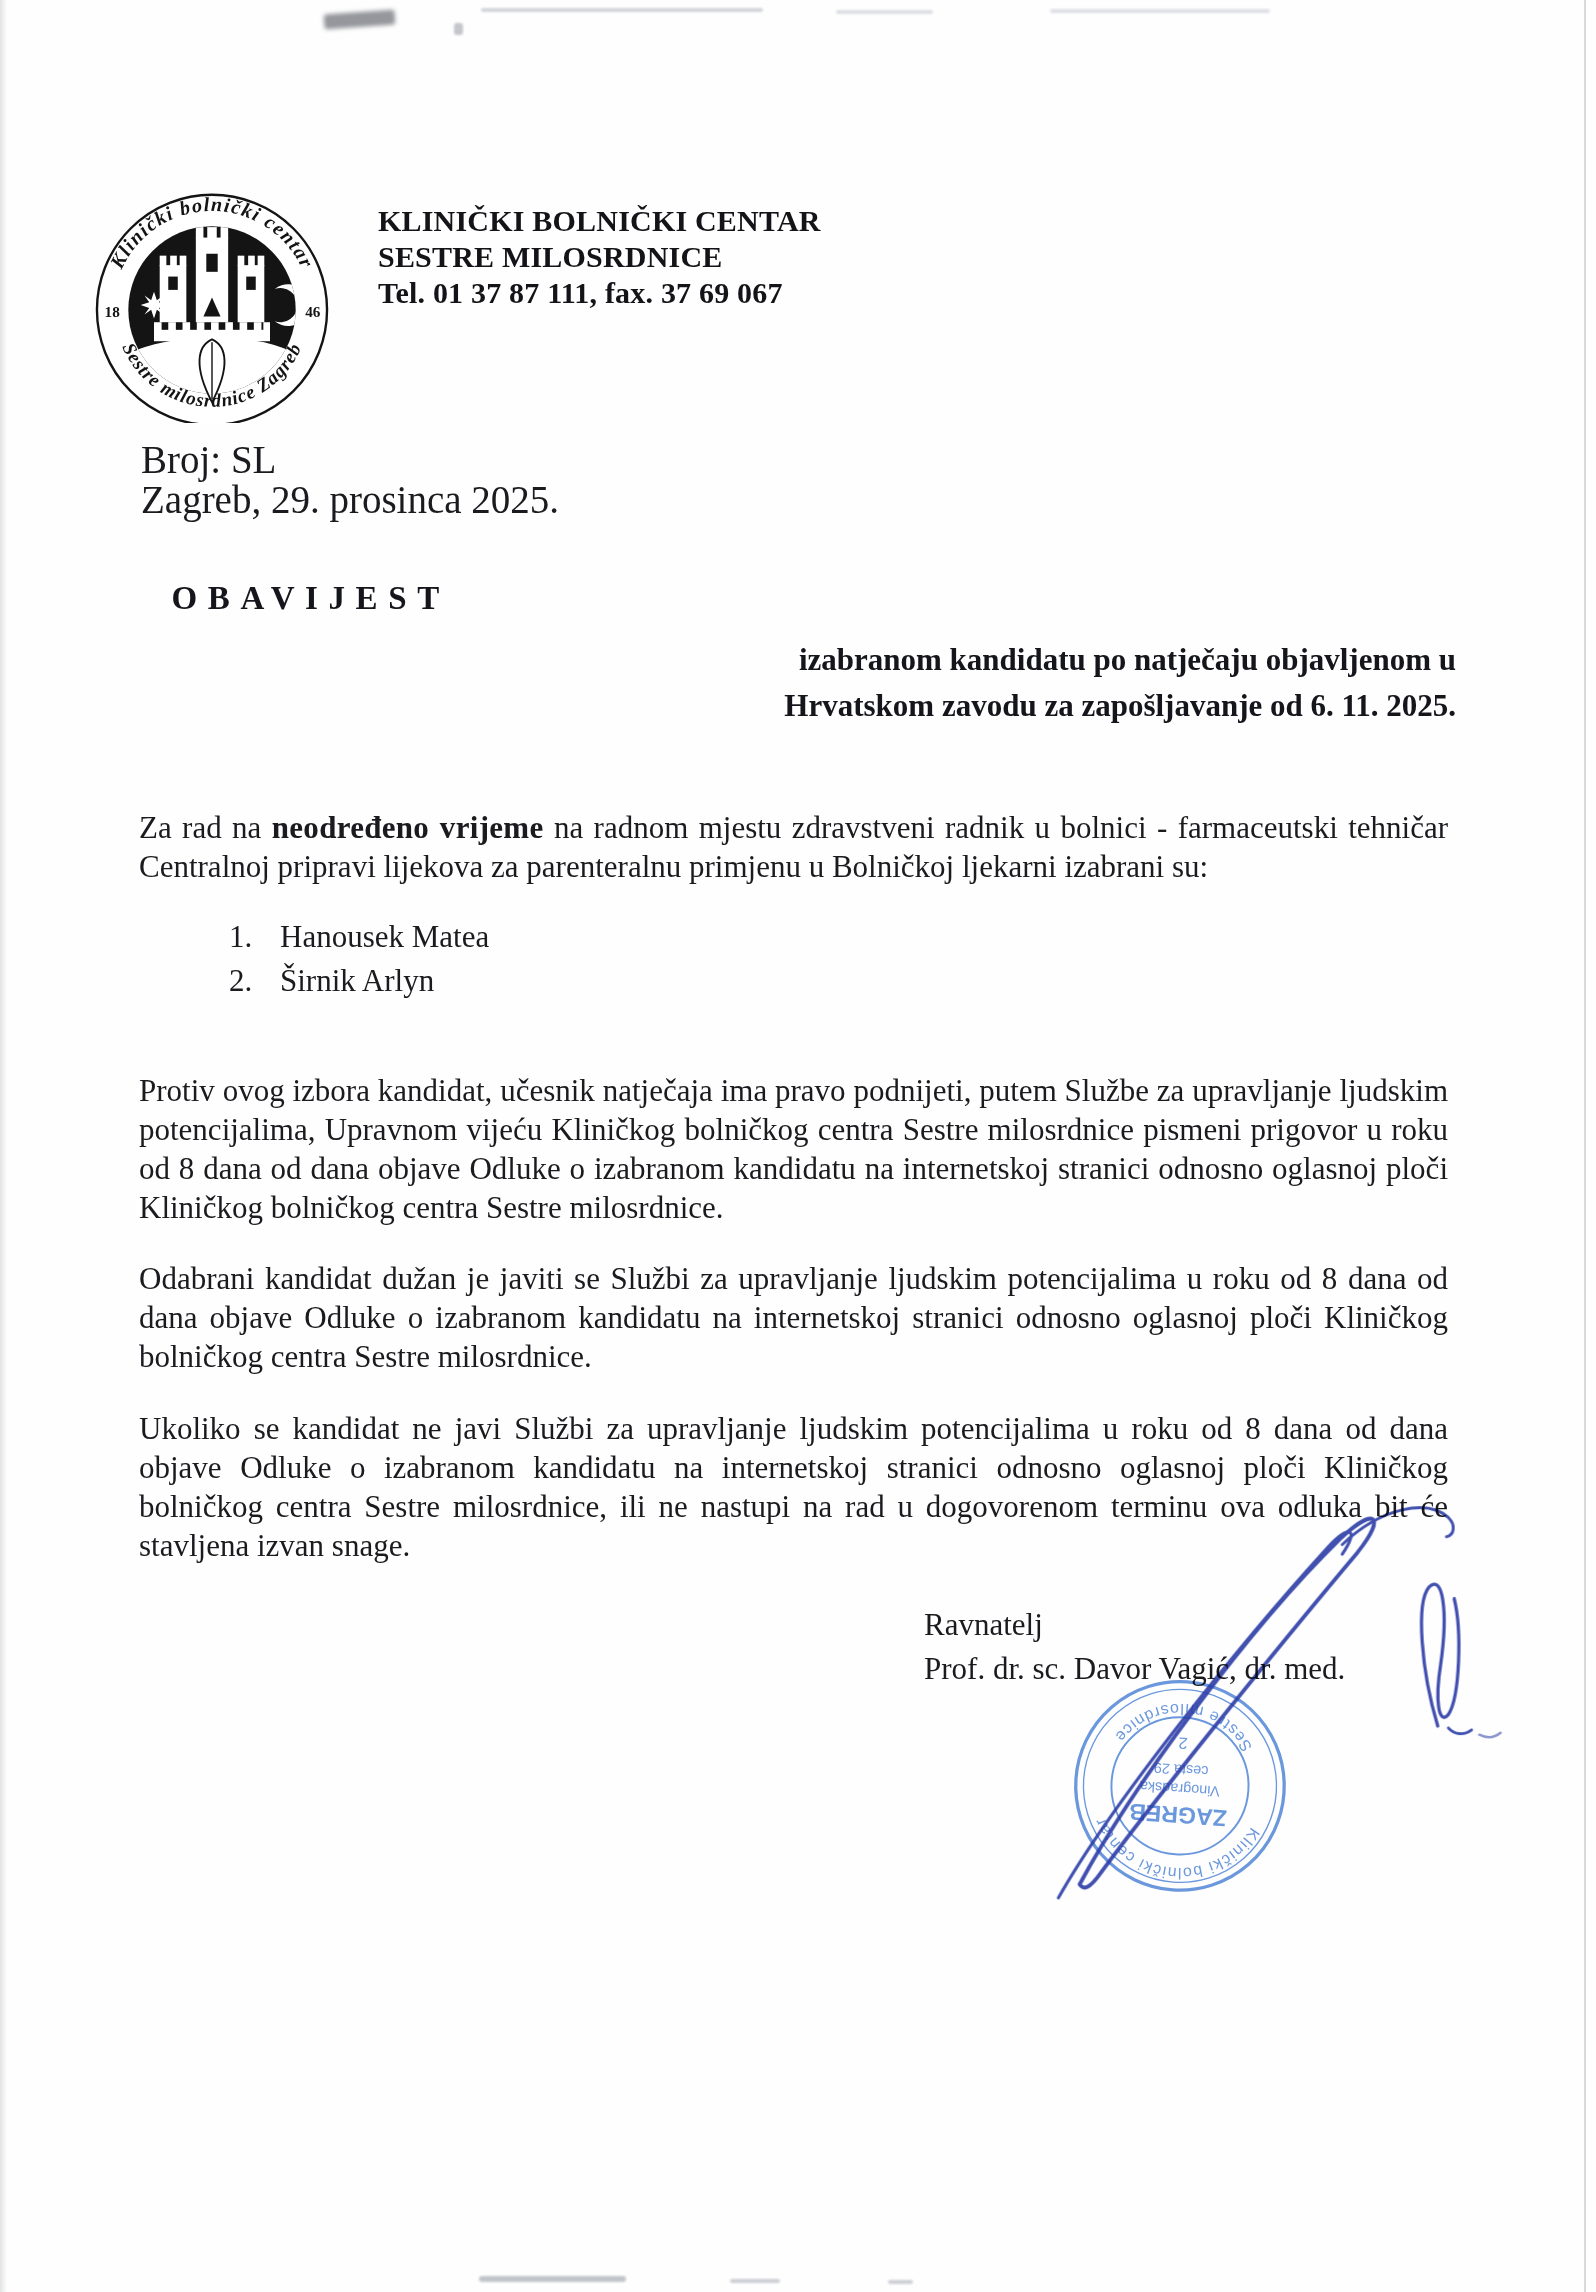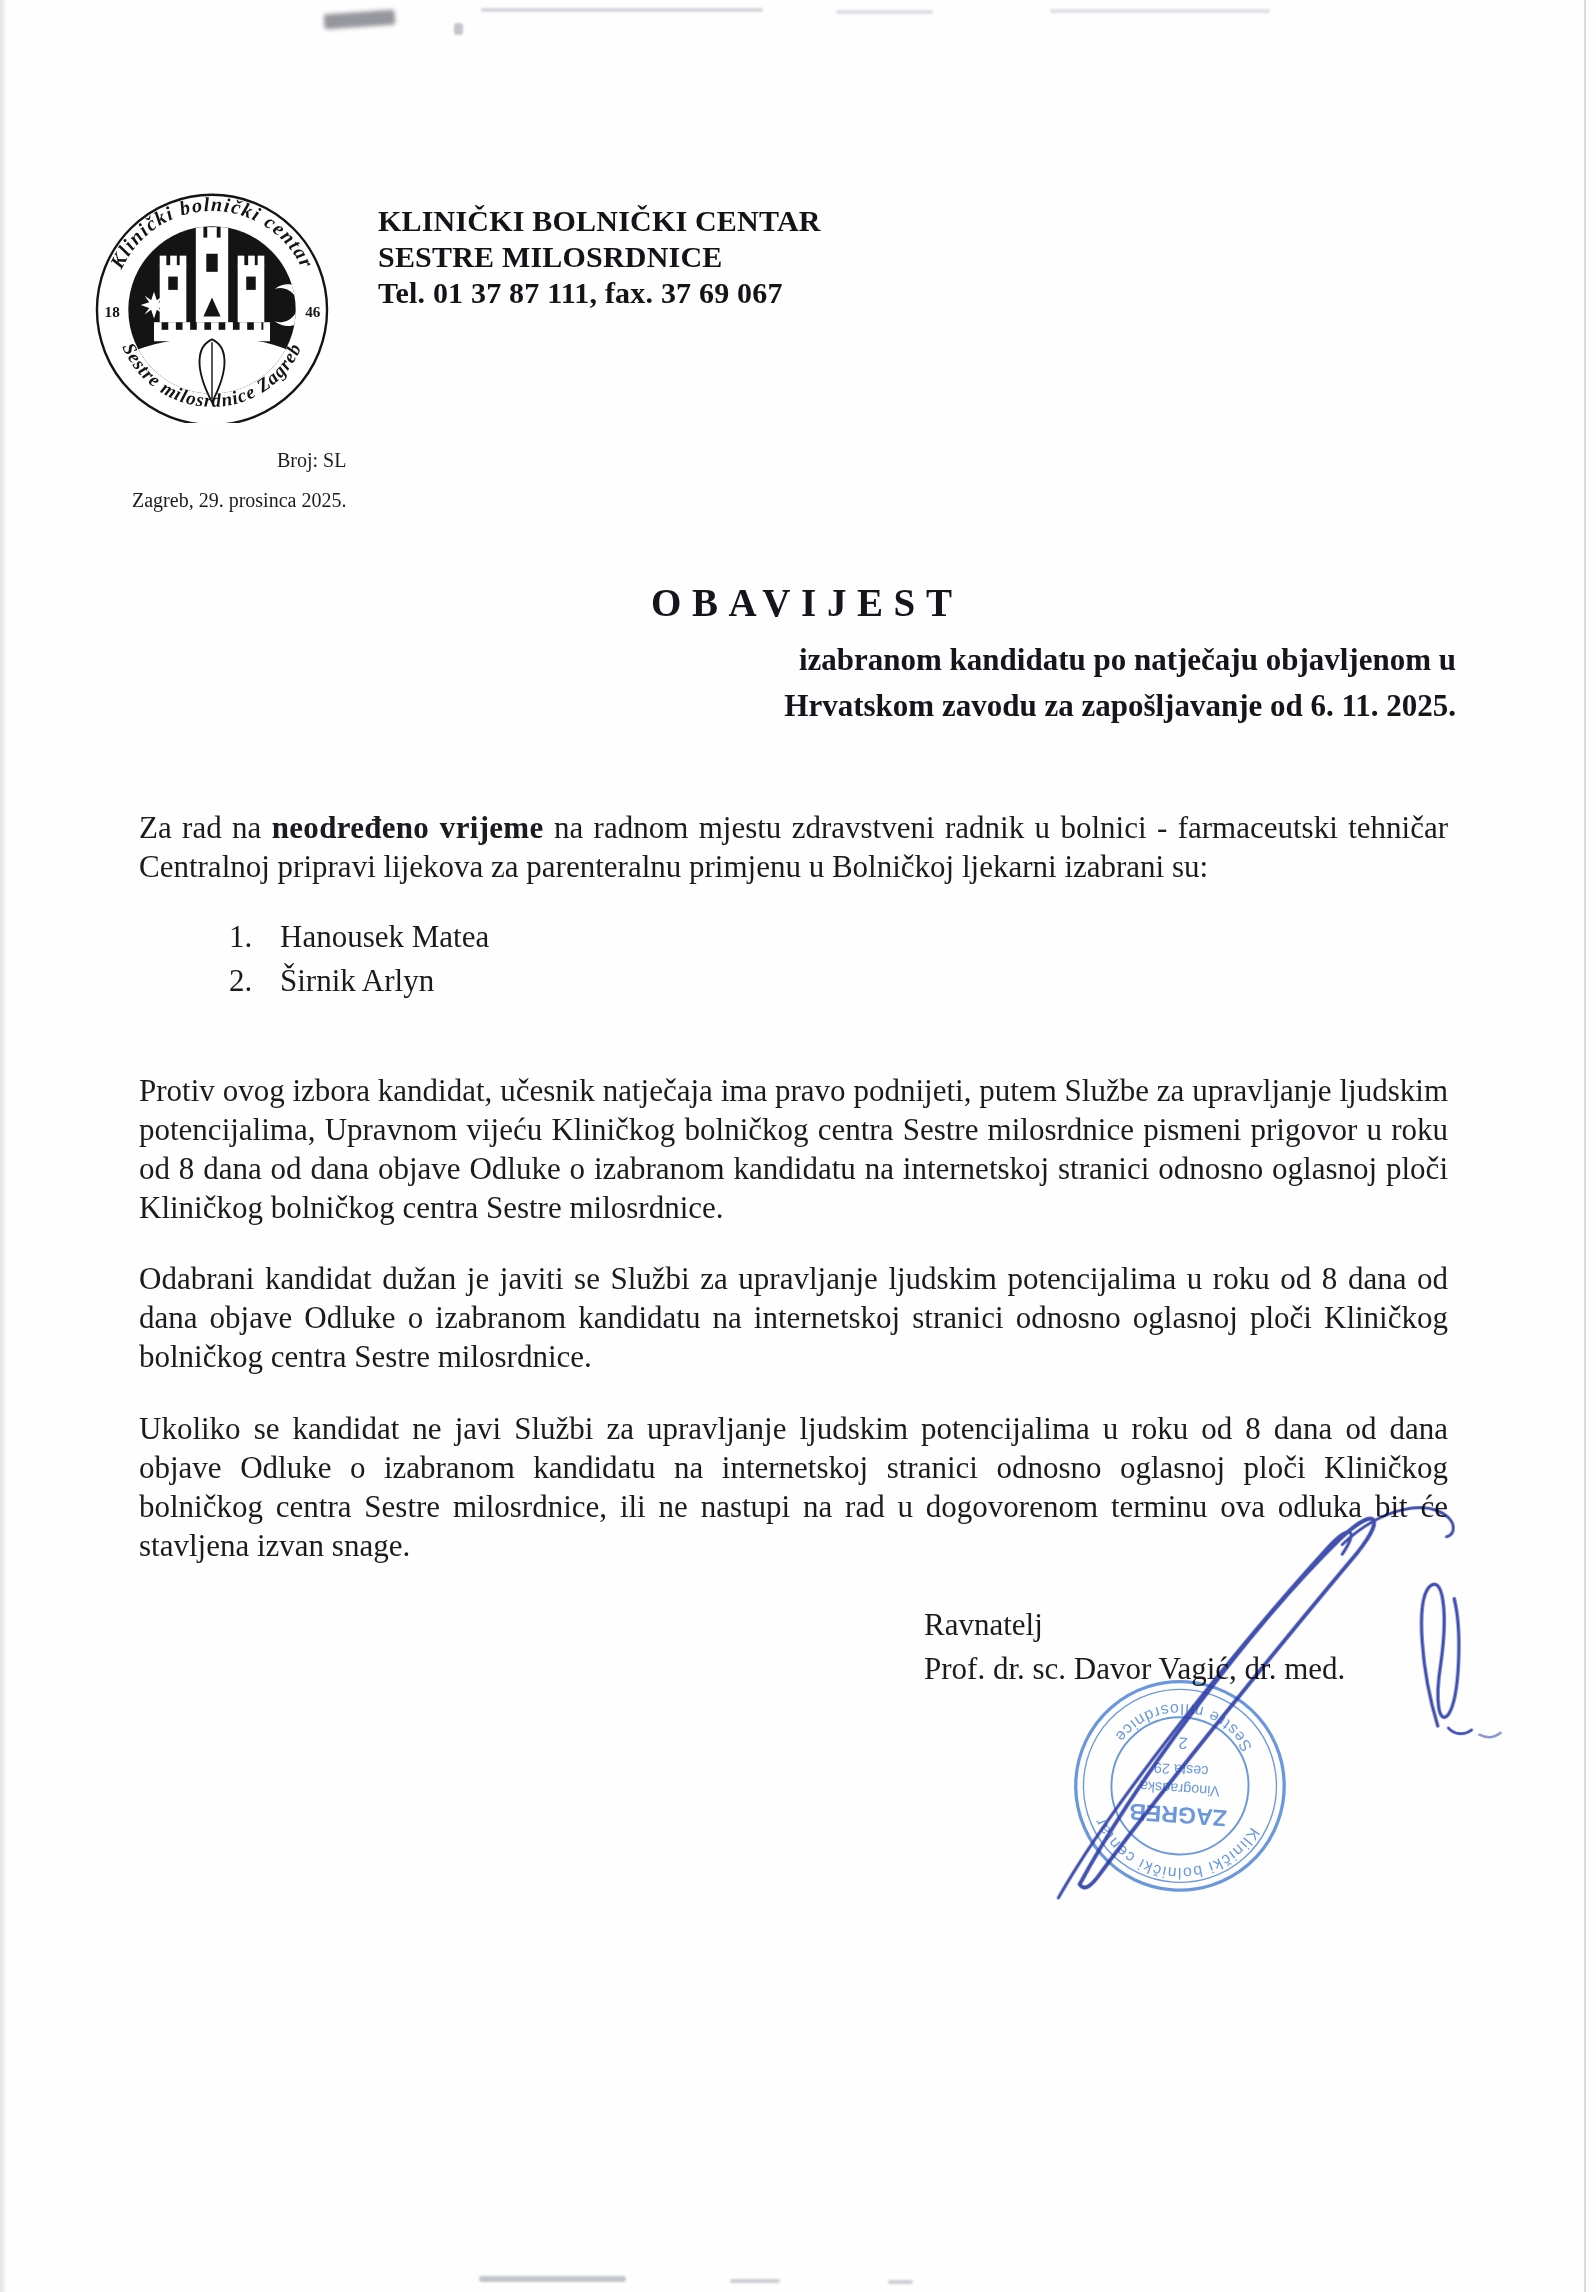--- a/index.html
+++ b/index.html
@@ -23,24 +23,24 @@
   .sm6{left:479px;top:2276px;width:147px;height:5.8px;background:rgba(120,128,140,.45);filter:blur(1px);}
   .sm7{left:730px;top:2279px;width:50px;height:3.9px;background:rgba(130,136,148,.4);filter:blur(1px);}
   .sm8{left:888px;top:2280px;width:25px;height:3.9px;background:rgba(130,136,148,.4);filter:blur(1px);}
 
   .letterhead-logo{position:absolute;left:93px;top:191px;}
   .org-block{
     position:absolute;left:378px;top:203px;
     font-weight:bold;font-size:30px;line-height:36px;color:#141418;
     letter-spacing:0.2px;
   }
-  .ref-block{position:absolute;left:132px;top:440px;font-size:20px;line-height:40px;text-align:right;}
+  .ref-block{position:absolute;left:141px;top:440px;font-size:39px;line-height:40px;}
   .doc-title{
-    position:absolute;left:147px;top:580px;width:1309px;
-    text-align:center;font-size:39px;font-weight:bold;
+    position:absolute;left:161px;top:580px;width:1309px;
+    font-size:33px;font-weight:bold;
     letter-spacing:10.6px;padding-left:10.6px;box-sizing:border-box;color:#15151c;
   }
   .doc-subtitle{
     position:absolute;left:147px;top:637px;width:1309px;
     text-align:right;font-weight:bold;font-size:31px;line-height:46px;color:#15151c;
   }
   .para{
     position:absolute;left:139px;width:1309px;margin:0;
     font-size:31px;line-height:39px;text-align:justify;color:#1b1b1f;
   }

